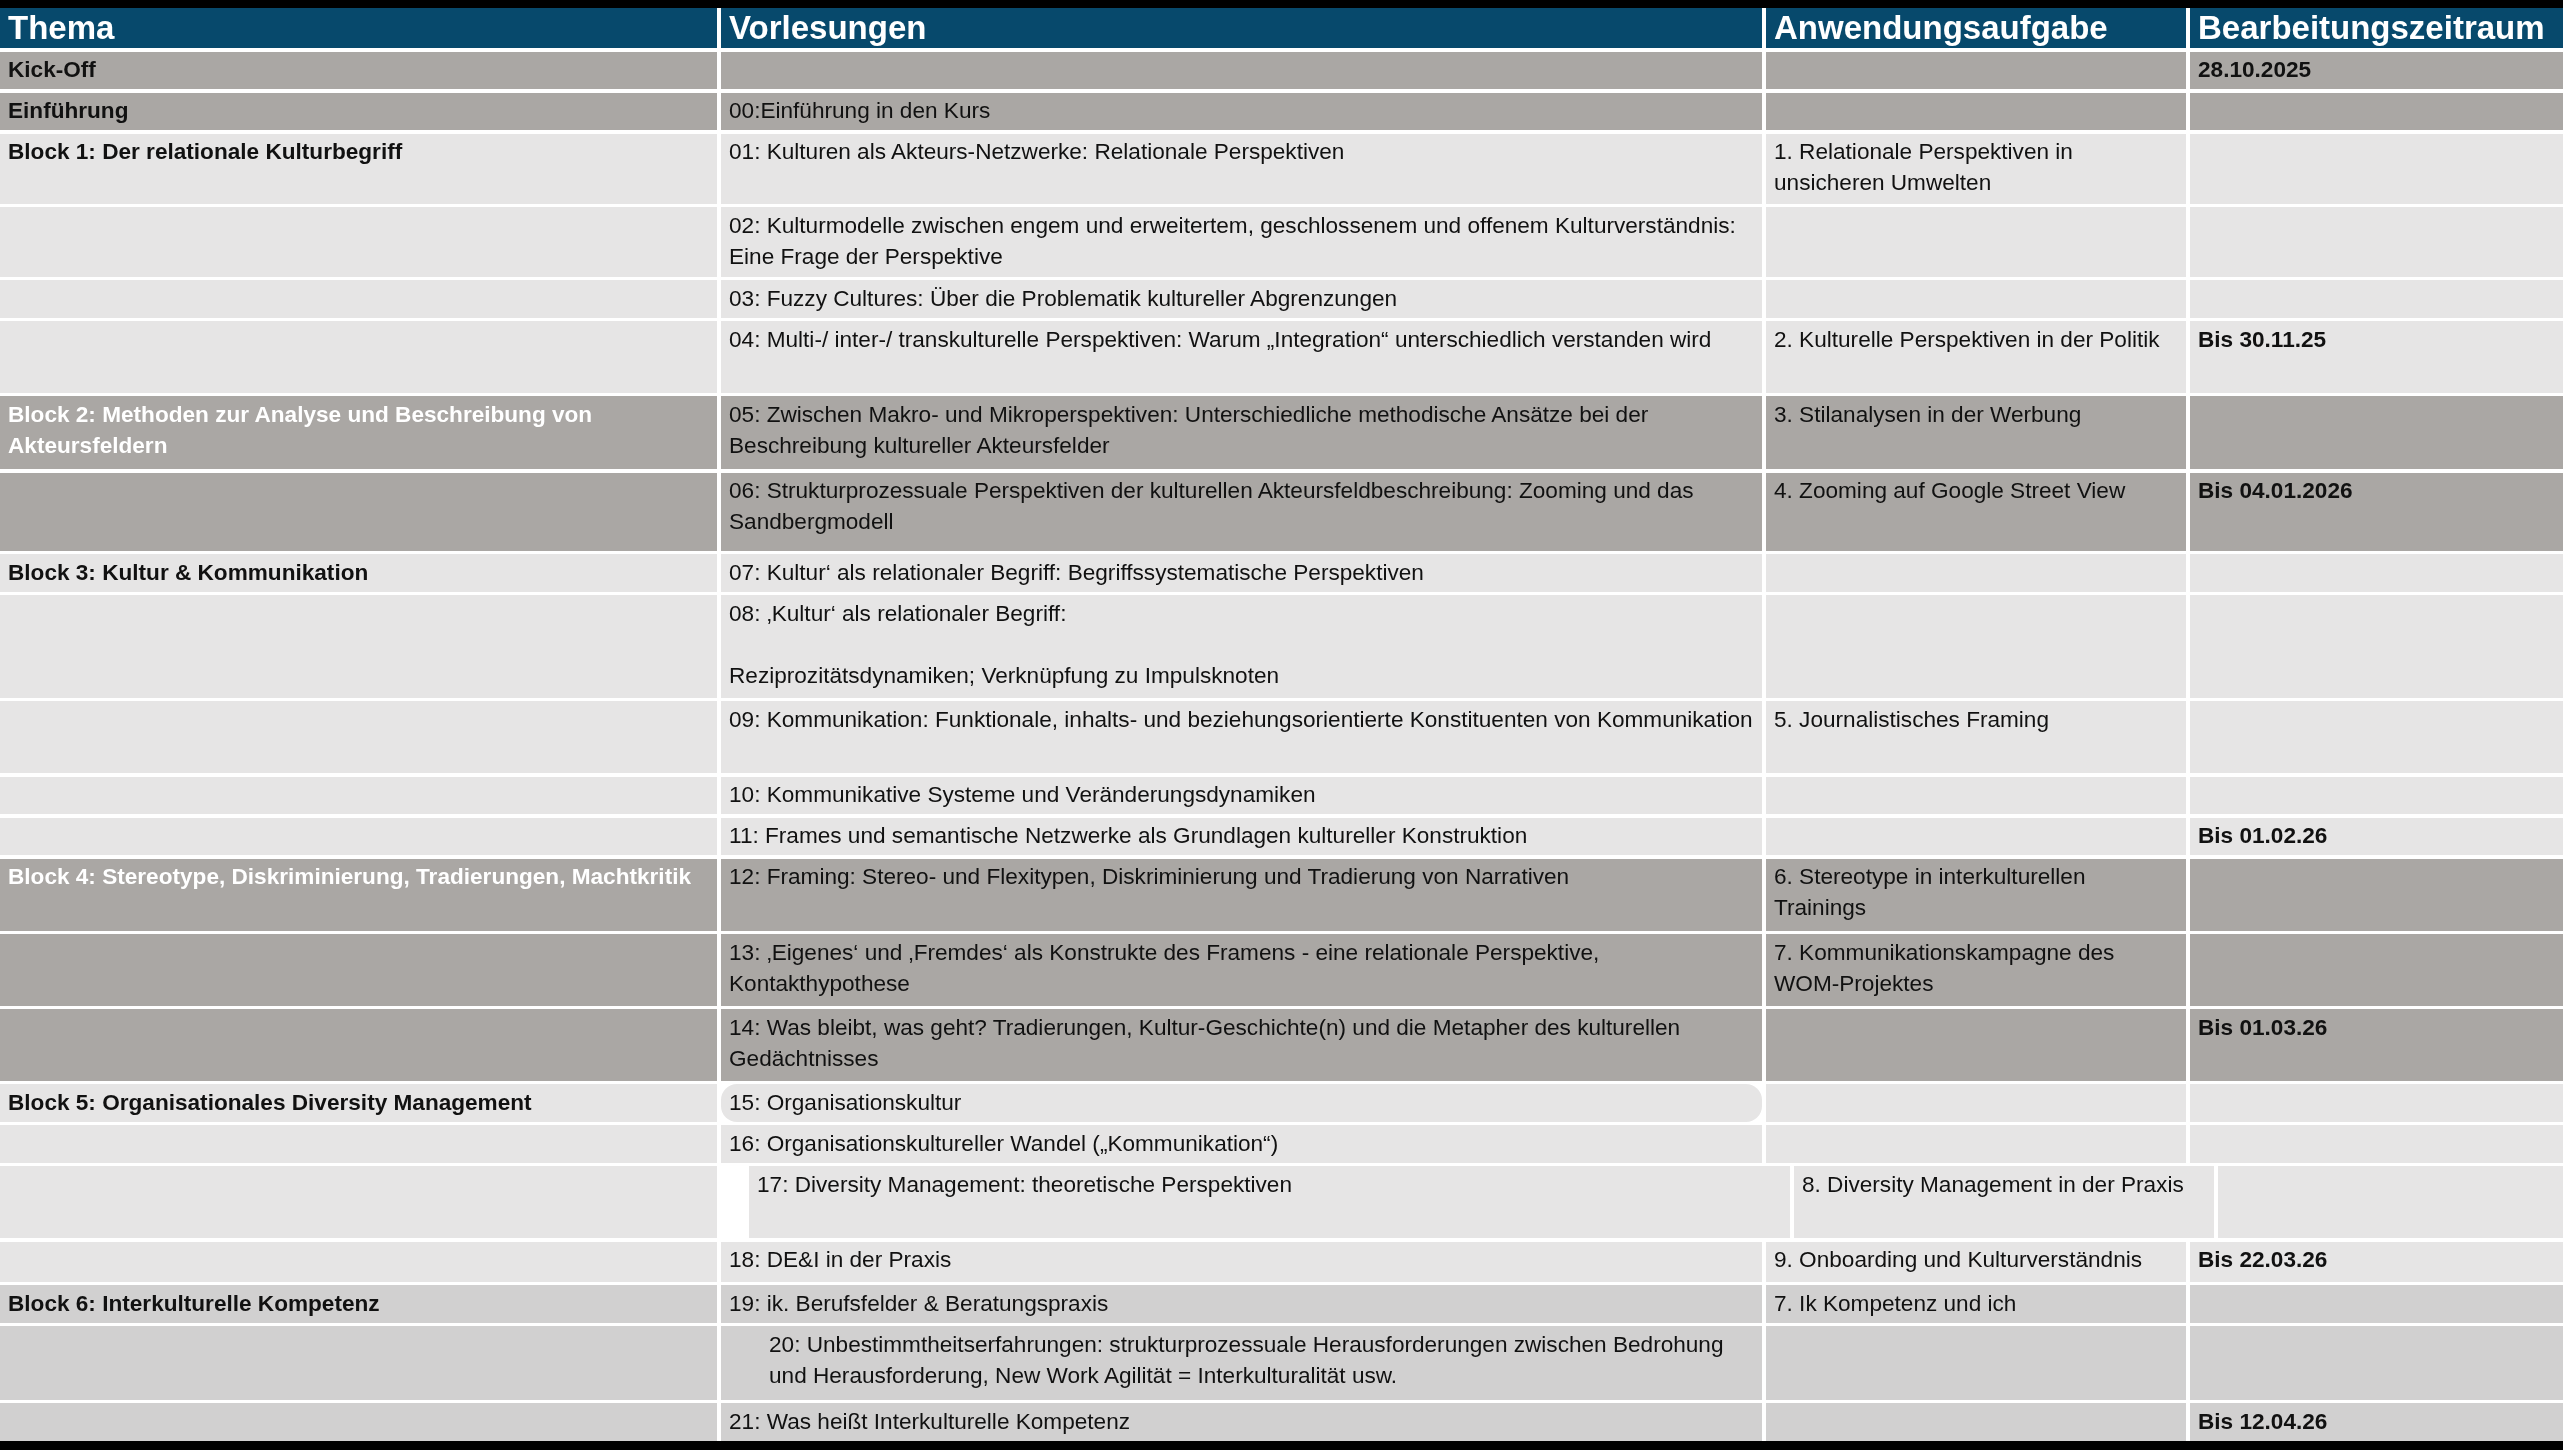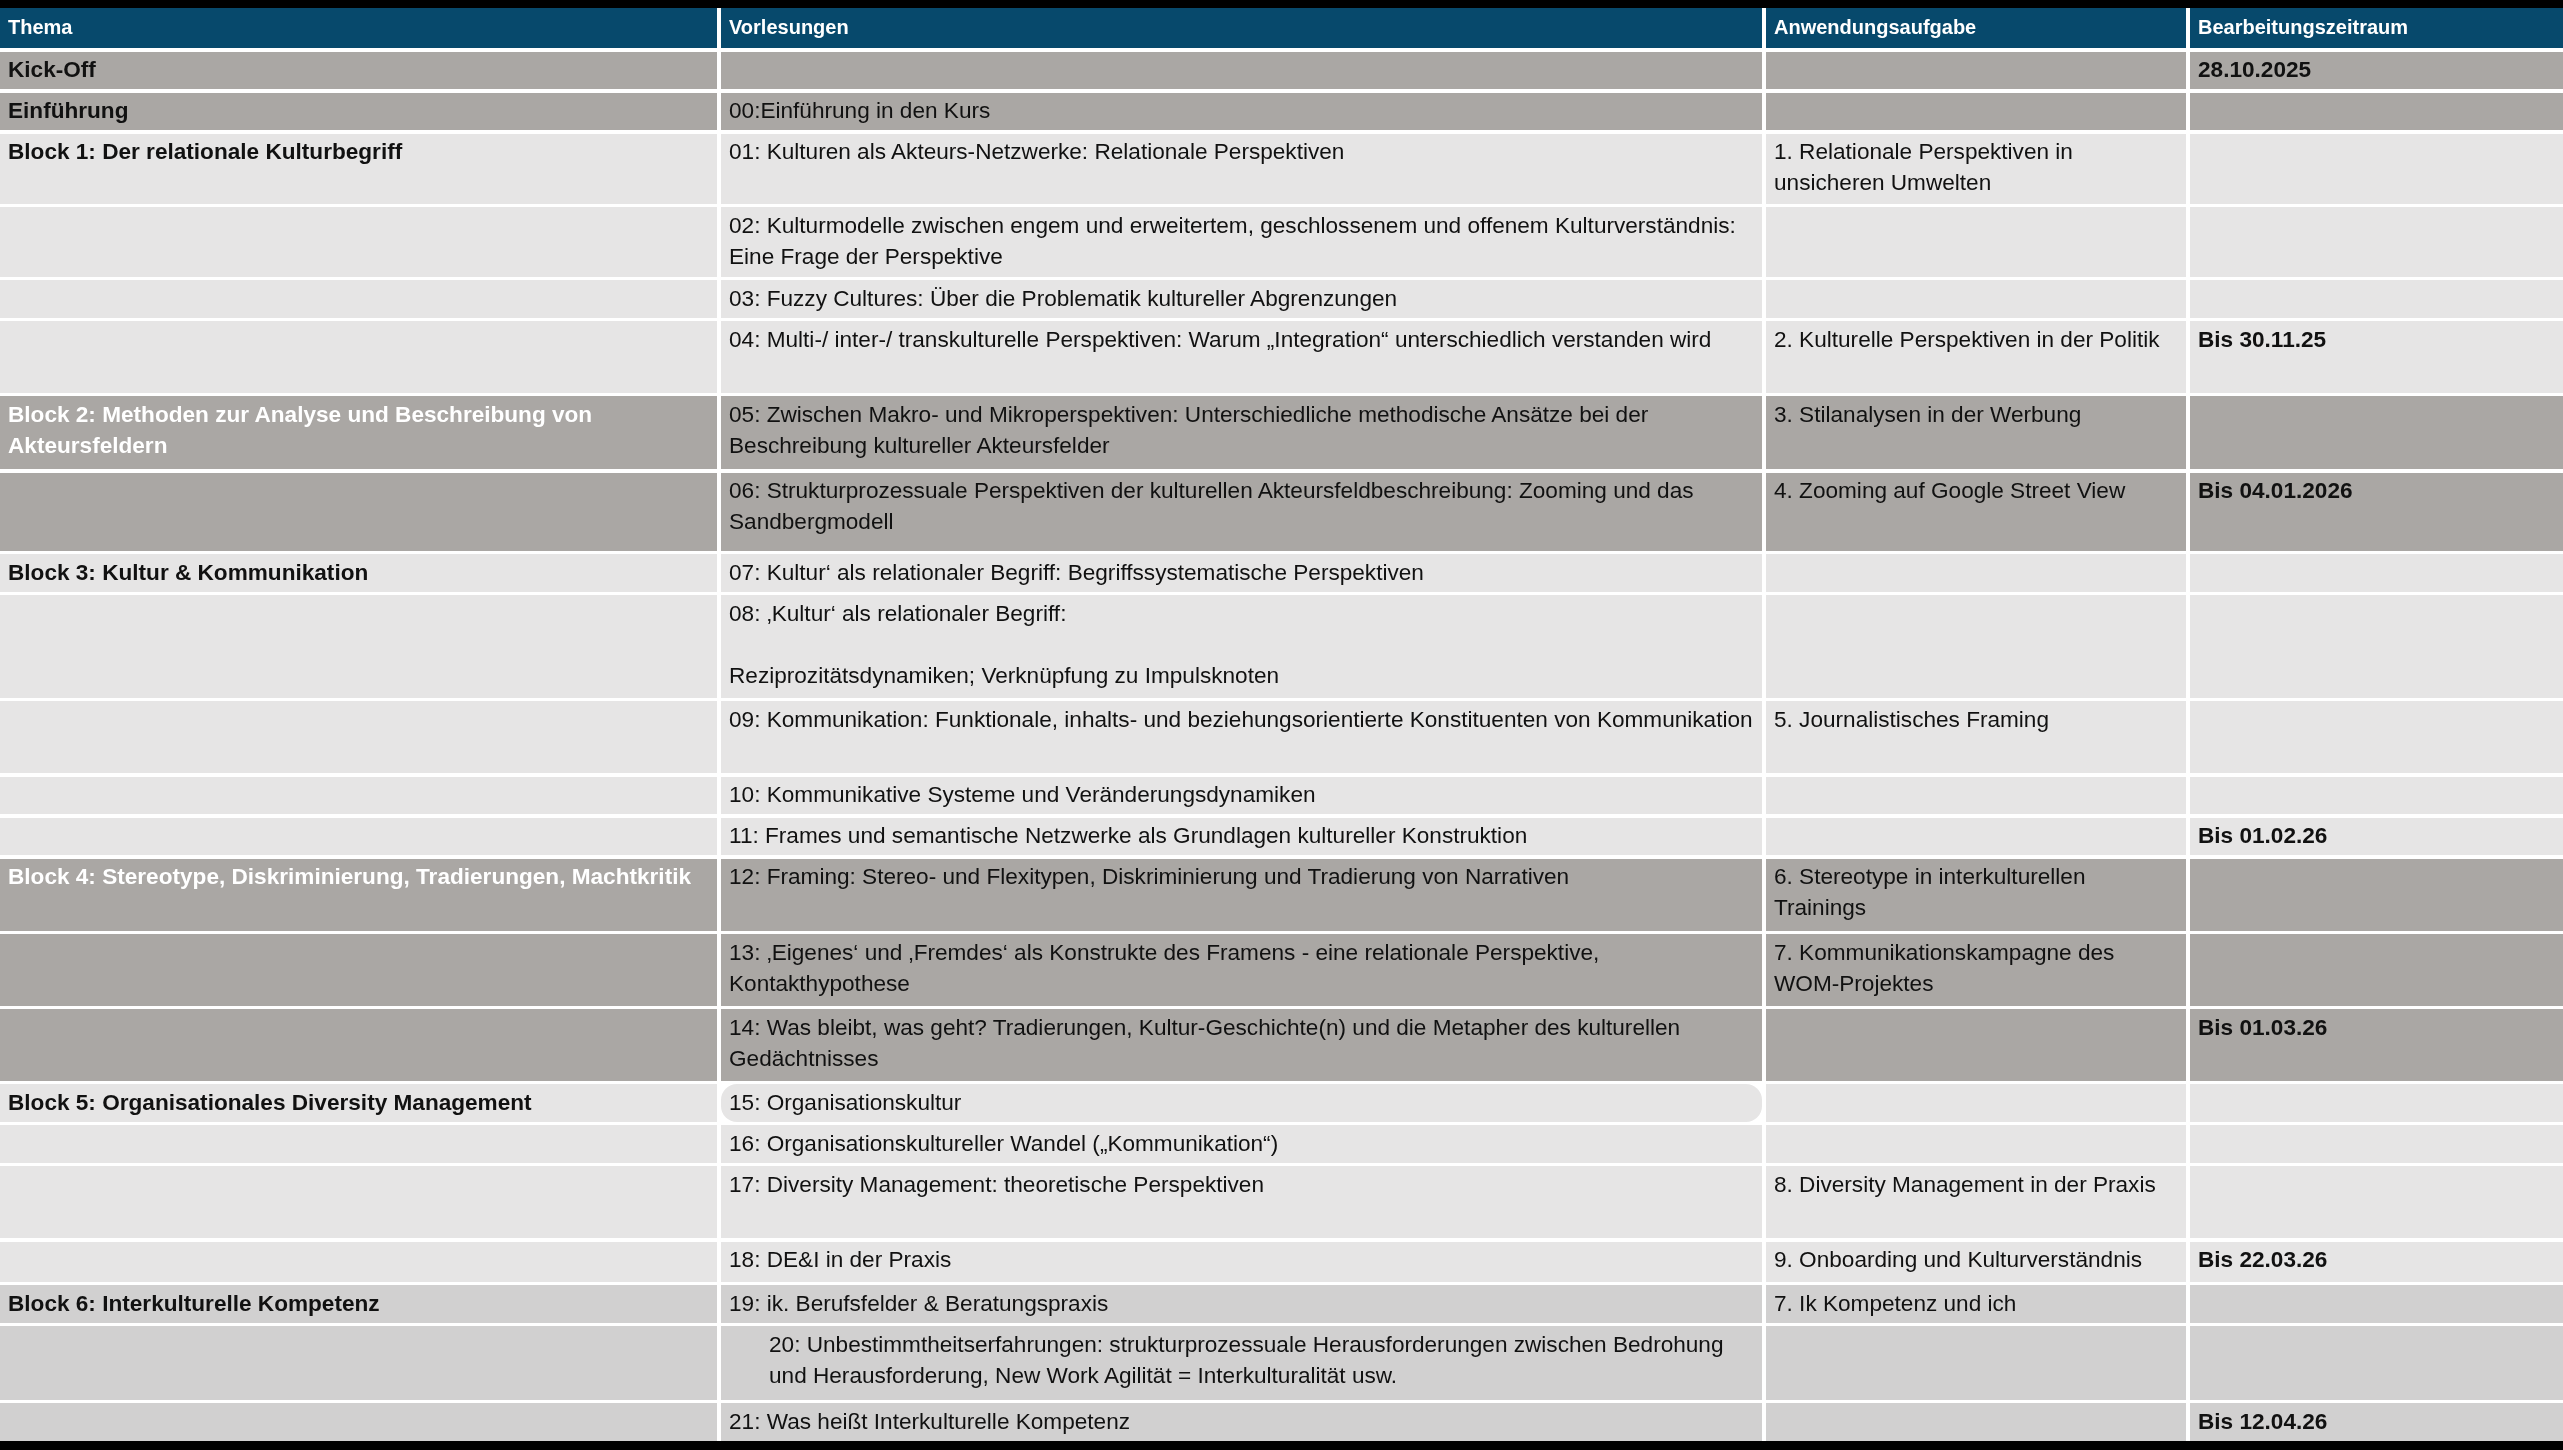--- a/index.html
+++ b/index.html
@@ -25,21 +25,21 @@
     white-space:pre-line;
     overflow:hidden;
   }
   .col-0{width:717px;flex:0 0 auto;}
   .col-1{width:1041px;flex:0 0 auto;}
   .col-2{width:420px;flex:0 0 auto;}
   .col-3{flex:1 1 auto;}
   .trow.header .cell{
     background:var(--header-bg,#07496c);
     color:var(--header-text,#fff);
-    font-weight:bold;font-size:20px;line-height:35px;
+    font-weight:bold;font-size:33px;line-height:35px;
     padding-top:2px;padding-bottom:3.3px;
   }
   .bg-dark  .cell{background:var(--row-dark,#aaa7a4);}
   .bg-light .cell{background:var(--row-light,#e6e5e5);}
   .bg-mid   .cell{background:var(--row-mid,#d1d0d0);}
   .cell.bold{font-weight:bold;}
   .cell.white{color:var(--block-title-white,#fff);}
 </style>
 </head>
 <body>
@@ -158,21 +158,21 @@
           <div class="cell col-3 bold" style="min-height: 35px;"></div>
         </div>
         <div class="trow bg-light">
           <div class="cell col-0 bold" style="min-height: 35px;"></div>
           <div class="cell col-1" style="min-height: 35px;">16: Organisationskultureller Wandel („Kommunikation“)</div>
           <div class="cell col-2" style="min-height: 35px;"></div>
           <div class="cell col-3 bold" style="min-height: 35px;"></div>
         </div>
         <div class="trow bg-light">
           <div class="cell col-0 bold" style="min-height: 72px;"></div>
-          <div class="cell col-1" style="min-height: 72px;">17: Diversity Management: theoretische Perspektiven</div>
+          <div class="cell col-1" style="min-height: 72px; margin-left: 28px;">17: Diversity Management: theoretische Perspektiven</div>
           <div class="cell col-2" style="min-height: 72px;">8. Diversity Management in der Praxis</div>
           <div class="cell col-3 bold" style="min-height: 72px;"></div>
         </div>
         <div class="trow bg-light">
           <div class="cell col-0 bold" style="min-height: 40px;"></div>
           <div class="cell col-1" style="min-height: 40px;">18: DE&amp;I in der Praxis</div>
           <div class="cell col-2" style="min-height: 40px;">9. Onboarding und Kulturverständnis</div>
           <div class="cell col-3 bold" style="min-height: 40px;">Bis 22.03.26</div>
         </div>
         <div class="trow bg-mid">

